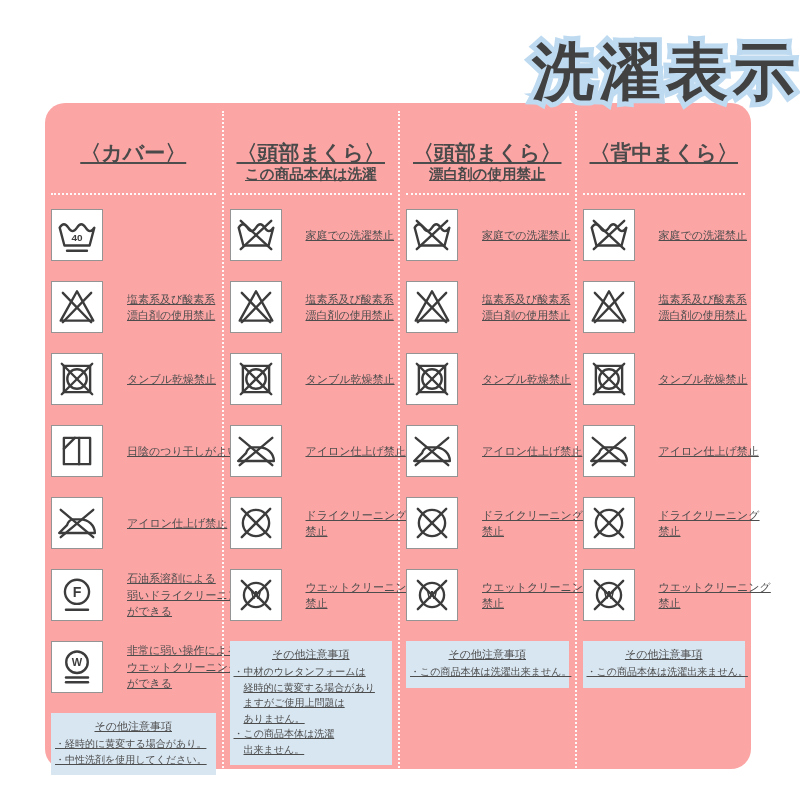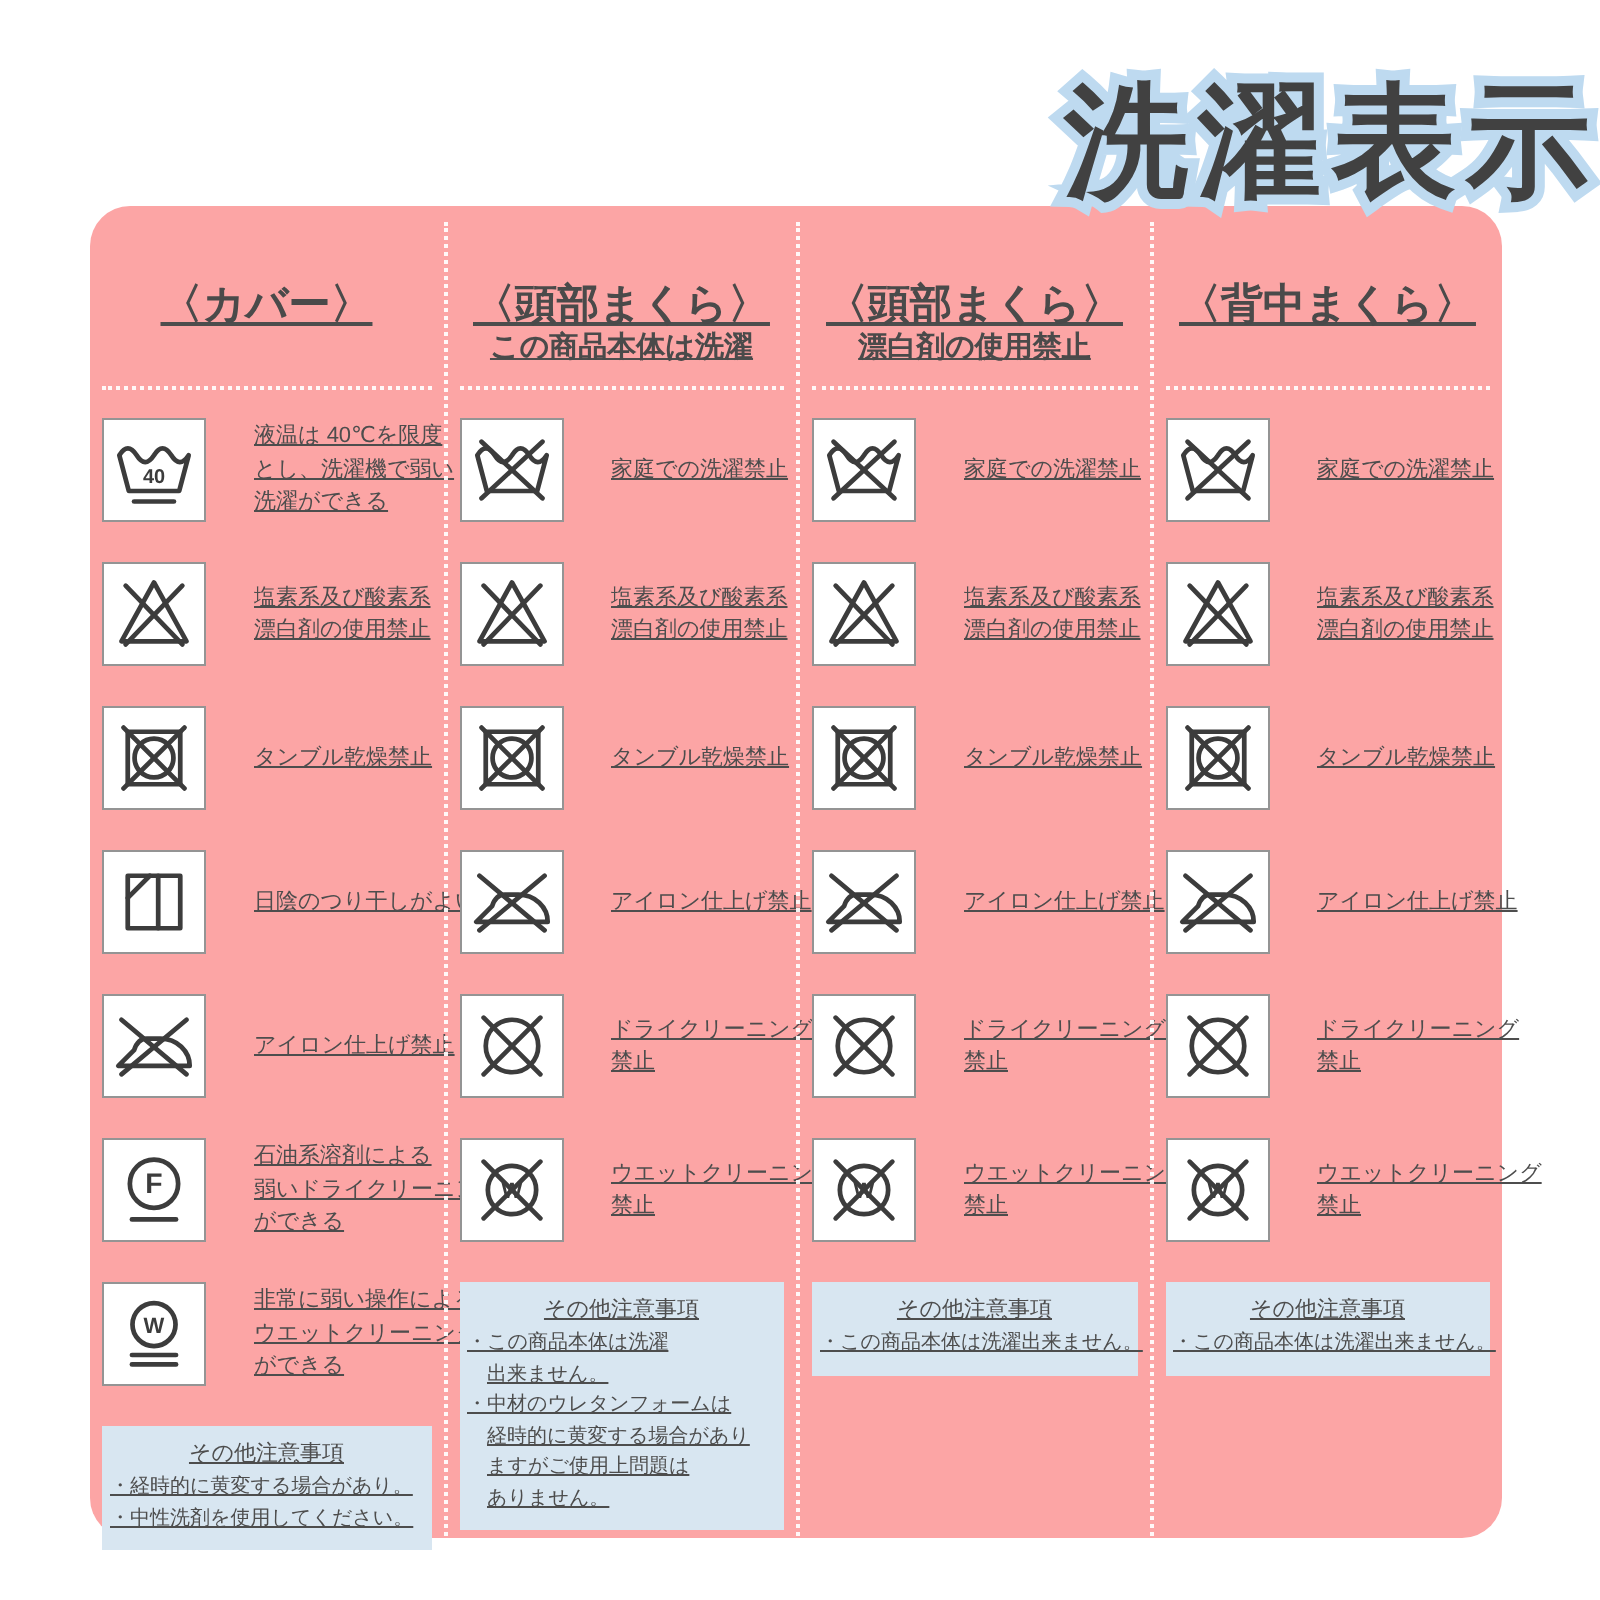--- a/index.html
+++ b/index.html
@@ -57,23 +57,20 @@
       </div>
       <div class="rows">
         <div class="row">
           <span class="sym">
             <svg viewBox="0 0 80 80" fill="none" stroke="#3c3c3c" stroke-width="4.5" stroke-linecap="round" stroke-linejoin="round">
               <path d="M7,26 q8,-13 16.5,0 q8,13 16.5,0 q8,-13 16.5,0 q8,13 16.5,0 L64,60 L16,60 Z"></path>
               <text x="40" y="52" font-size="19" font-family="Liberation Sans, sans-serif" font-weight="bold" text-anchor="middle" stroke="none" fill="#3c3c3c">40</text>
               <path d="M21,70 L59,70"></path>
             </svg>
           </span>
-          <span class="lbl">液温は 40℃を限度
-とし、洗濯機で弱い
-洗濯ができる</span>
         </div>
         <div class="row">
           <span class="sym">
             <svg viewBox="0 0 80 80" fill="none" stroke="#3c3c3c" stroke-width="4.5" stroke-linecap="round" stroke-linejoin="round">
               <path d="M40,10 L71,66 L9,66 Z"></path>
               <path d="M13,13 L67,69"></path>
               <path d="M67,13 L13,69"></path>
             </svg>
           </span>
           <span class="lbl">塩素系及び酸素系
@@ -209,26 +206,26 @@
               <path d="M13,13 L67,67"></path>
               <path d="M67,13 L13,67"></path>
             </svg>
           </span>
           <span class="lbl">ウエットクリーニング
 禁止</span>
         </div>
       </div>
       <div class="note mt8">
         <div class="note-title">その他注意事項</div>
-        <div class="note-item">・この商品本体は洗濯
-出来ません。</div>
         <div class="note-item">・中材のウレタンフォームは
 経時的に黄変する場合があり
 ますがご使用上問題は
 ありません。</div>
+        <div class="note-item">・この商品本体は洗濯
+出来ません。</div>
       </div>
     </section>
     <section class="col">
       <div class="col-header">
         <div class="h1">〈頭部まくら〉</div>
         <div class="h2">漂白剤の使用禁止</div>
       </div>
       <div class="rows">
         <div class="row">
           <span class="sym">

